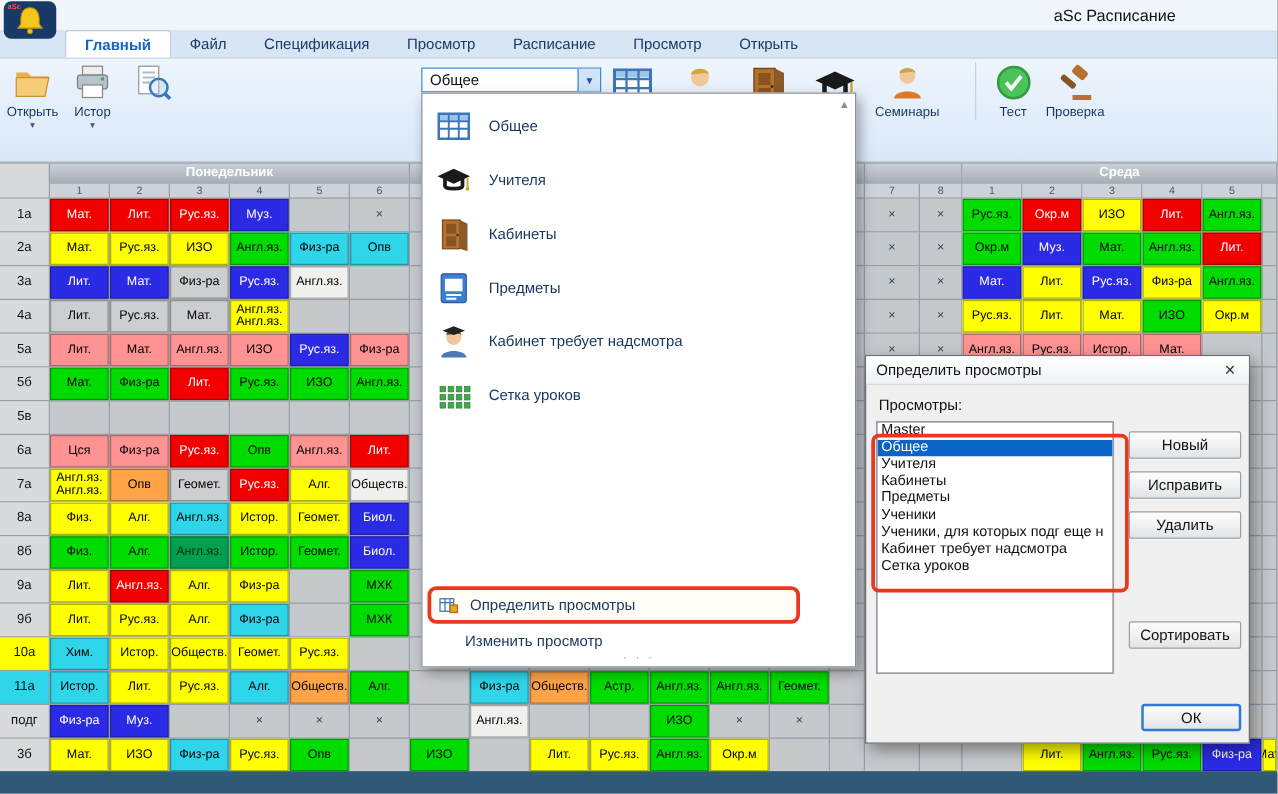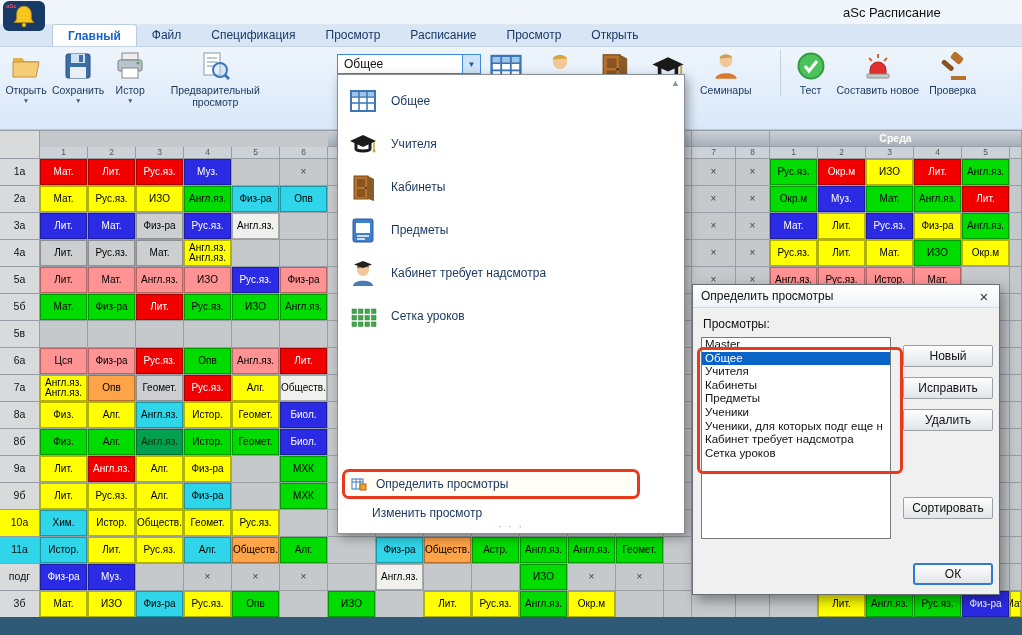--- a/index.html
+++ b/index.html
@@ -109,46 +109,35 @@
         <div class="tbtn">
           <span class="ticon"><svg viewBox="0 0 32 32">
               <path d="M3 8h9l3 3h14v4H3z" fill="#e8b24a"></path>
               <path d="M3 12h26l-3 15H3z" fill="#f4cd76" stroke="#c89038"></path>
             </svg></span>
           <span class="tlabel">Открыть</span>
           <span class="tmenu">▼</span>
         </div>
         <div class="tbtn">
           <span class="ticon"><svg viewBox="0 0 32 32">
-              <rect x="4" y="4" width="24" height="24" rx="2" fill="#3a6ea5" stroke="#28507a"></rect>
-              <rect x="9" y="4" width="14" height="9" fill="#cfe0ef"></rect>
-              <rect x="17" y="5" width="4" height="7" fill="#3a6ea5"></rect>
-              <rect x="8" y="17" width="16" height="11" fill="#e8eef4"></rect>
-            </svg></span>
-          <span class="tlabel">Сохранить</span>
-          <span class="tmenu">▼</span>
-        </div>
-        <div class="tbtn">
-          <span class="ticon"><svg viewBox="0 0 32 32">
               <rect x="8" y="3" width="16" height="7" fill="#eee" stroke="#888"></rect>
               <rect x="4" y="10" width="24" height="11" rx="2" fill="#b8c4cc" stroke="#788088"></rect>
               <rect x="8" y="18" width="16" height="10" fill="#fff" stroke="#888"></rect>
               <circle cx="24" cy="13" r="1.5" fill="#4a4"></circle>
             </svg></span>
           <span class="tlabel">Истор</span>
           <span class="tmenu">▼</span>
         </div>
         <div class="tbtn">
           <span class="ticon"><svg viewBox="0 0 32 32">
               <rect x="5" y="3" width="16" height="22" fill="#fff" stroke="#8a9aa8"></rect>
               <path d="M8 8h10M8 12h10M8 16h7" stroke="#aabbcc" stroke-width="1.5"></path>
               <circle cx="21" cy="20" r="7" fill="rgba(180,210,240,.35)" stroke="#3a76b8" stroke-width="2"></circle>
               <line x1="26" y1="25" x2="30" y2="29" stroke="#3a76b8" stroke-width="3"></line>
             </svg></span>
-          <span class="tlabel">Предварительный просмотр</span>
         </div>
       </div>
     <div id="tb-mid">
         <div class="iconbtn"><svg viewBox="0 0 30 30">
             <rect x="3" y="5" width="24" height="20" fill="#fff" stroke="#3a76b8" stroke-width="2"></rect>
             <rect x="4" y="6" width="22" height="4" fill="#9ec4e8"></rect>
             <path d="M3 11h24M3 17h24M11 5v20M19 5v20" stroke="#3a76b8" stroke-width="1.5"></path>
           </svg></div>
         <div class="iconbtn"><svg viewBox="0 0 30 30">
             <circle cx="15" cy="10" r="6" fill="#f2c79a"></circle>
@@ -180,30 +169,20 @@
         </div>
         <div class="tbtn sep-left">
           <span class="ticon"><svg viewBox="0 0 32 32">
               <circle cx="16" cy="16" r="12.5" fill="#4cc35a" stroke="#2f9a3f" stroke-width="2"></circle>
               <path d="M10 16l4 5 8-10" fill="none" stroke="#fff" stroke-width="3"></path>
             </svg></span>
           <span class="tlabel">Тест</span>
         </div>
         <div class="tbtn">
           <span class="ticon"><svg viewBox="0 0 32 32">
-              <path d="M8 20a8 8 0 0116 0v4H8z" fill="#e03030" stroke="#a82020"></path>
-              <rect x="5" y="24" width="22" height="4" rx="1" fill="#c8c8c8" stroke="#909090"></rect>
-              <line x1="16" y1="4" x2="16" y2="8" stroke="#e06030" stroke-width="2"></line>
-              <line x1="7" y1="8" x2="10" y2="11" stroke="#e06030" stroke-width="2"></line>
-              <line x1="25" y1="8" x2="22" y2="11" stroke="#e06030" stroke-width="2"></line>
-            </svg></span>
-          <span class="tlabel">Составить новое</span>
-        </div>
-        <div class="tbtn">
-          <span class="ticon"><svg viewBox="0 0 32 32">
               <rect x="14" y="4" width="12" height="8" rx="2" fill="#b5722f" transform="rotate(40 20 8)"></rect>
               <rect x="4" y="13" width="14" height="5" rx="2" fill="#8a5420" transform="rotate(40 11 15)"></rect>
               <rect x="14" y="26" width="15" height="4" fill="#b5722f"></rect>
             </svg></span>
           <span class="tlabel">Проверка</span>
         </div>
       </div>
   </div>
 
   <div id="grid">
@@ -218,20 +197,21 @@
       <div class="gcell rowhead" style="left: 0px; top: 217px; width: 40px; height: 27px;">6а</div>
       <div class="gcell rowhead" style="left: 0px; top: 244px; width: 40px; height: 27px;">7а</div>
       <div class="gcell rowhead" style="left: 0px; top: 271px; width: 40px; height: 27px;">8а</div>
       <div class="gcell rowhead" style="left: 0px; top: 298px; width: 40px; height: 27px;">8б</div>
       <div class="gcell rowhead" style="left: 0px; top: 325px; width: 40px; height: 27px;">9а</div>
       <div class="gcell rowhead" style="left: 0px; top: 352px; width: 40px; height: 27px;">9б</div>
       <div class="gcell rowhead" style="left: 0px; top: 379px; width: 40px; height: 27px; background: rgb(255, 255, 0);">10а</div>
       <div class="gcell rowhead" style="left: 0px; top: 406px; width: 40px; height: 27px; background: rgb(47, 213, 232);">11а</div>
       <div class="gcell rowhead" style="left: 0px; top: 433px; width: 40px; height: 27px;">подг</div>
       <div class="gcell rowhead" style="left: 0px; top: 460px; width: 40px; height: 27px;">3б</div>
+      <div class="gcell daybar" style="left: 40px; top: 0px; width: 288px; height: 16px;">Понедельник</div>
       <div class="gcell numcell" style="left: 40px; top: 16px; width: 48px; height: 12px;">1</div>
       <div class="gcell cell filled" style="left: 40px; top: 28px; width: 48px; height: 27px; background: rgb(242, 0, 0); color: rgb(255, 255, 255);">Мат.</div>
       <div class="gcell cell filled" style="left: 40px; top: 55px; width: 48px; height: 27px; background: rgb(255, 255, 0); color: rgb(0, 0, 0);">Мат.</div>
       <div class="gcell cell filled" style="left: 40px; top: 82px; width: 48px; height: 27px; background: rgb(43, 43, 230); color: rgb(255, 255, 255);">Лит.</div>
       <div class="gcell cell filled" style="left: 40px; top: 109px; width: 48px; height: 27px; background: rgb(205, 206, 208); color: rgb(0, 0, 0);">Лит.</div>
       <div class="gcell cell filled" style="left: 40px; top: 136px; width: 48px; height: 27px; background: rgb(255, 147, 147); color: rgb(0, 0, 0);">Лит.</div>
       <div class="gcell cell filled" style="left: 40px; top: 163px; width: 48px; height: 27px; background: rgb(0, 220, 0); color: rgb(0, 0, 0);">Мат.</div>
       <div class="gcell cell" style="left: 40px; top: 190px; width: 48px; height: 27px;"></div>
       <div class="gcell cell filled" style="left: 40px; top: 217px; width: 48px; height: 27px; background: rgb(255, 147, 147); color: rgb(0, 0, 0);">Цся</div>
       <div class="gcell cell filled" style="left: 40px; top: 244px; width: 48px; height: 27px; background: rgb(255, 255, 0); color: rgb(0, 0, 0);">Англ.яз. Англ.яз.</div>

